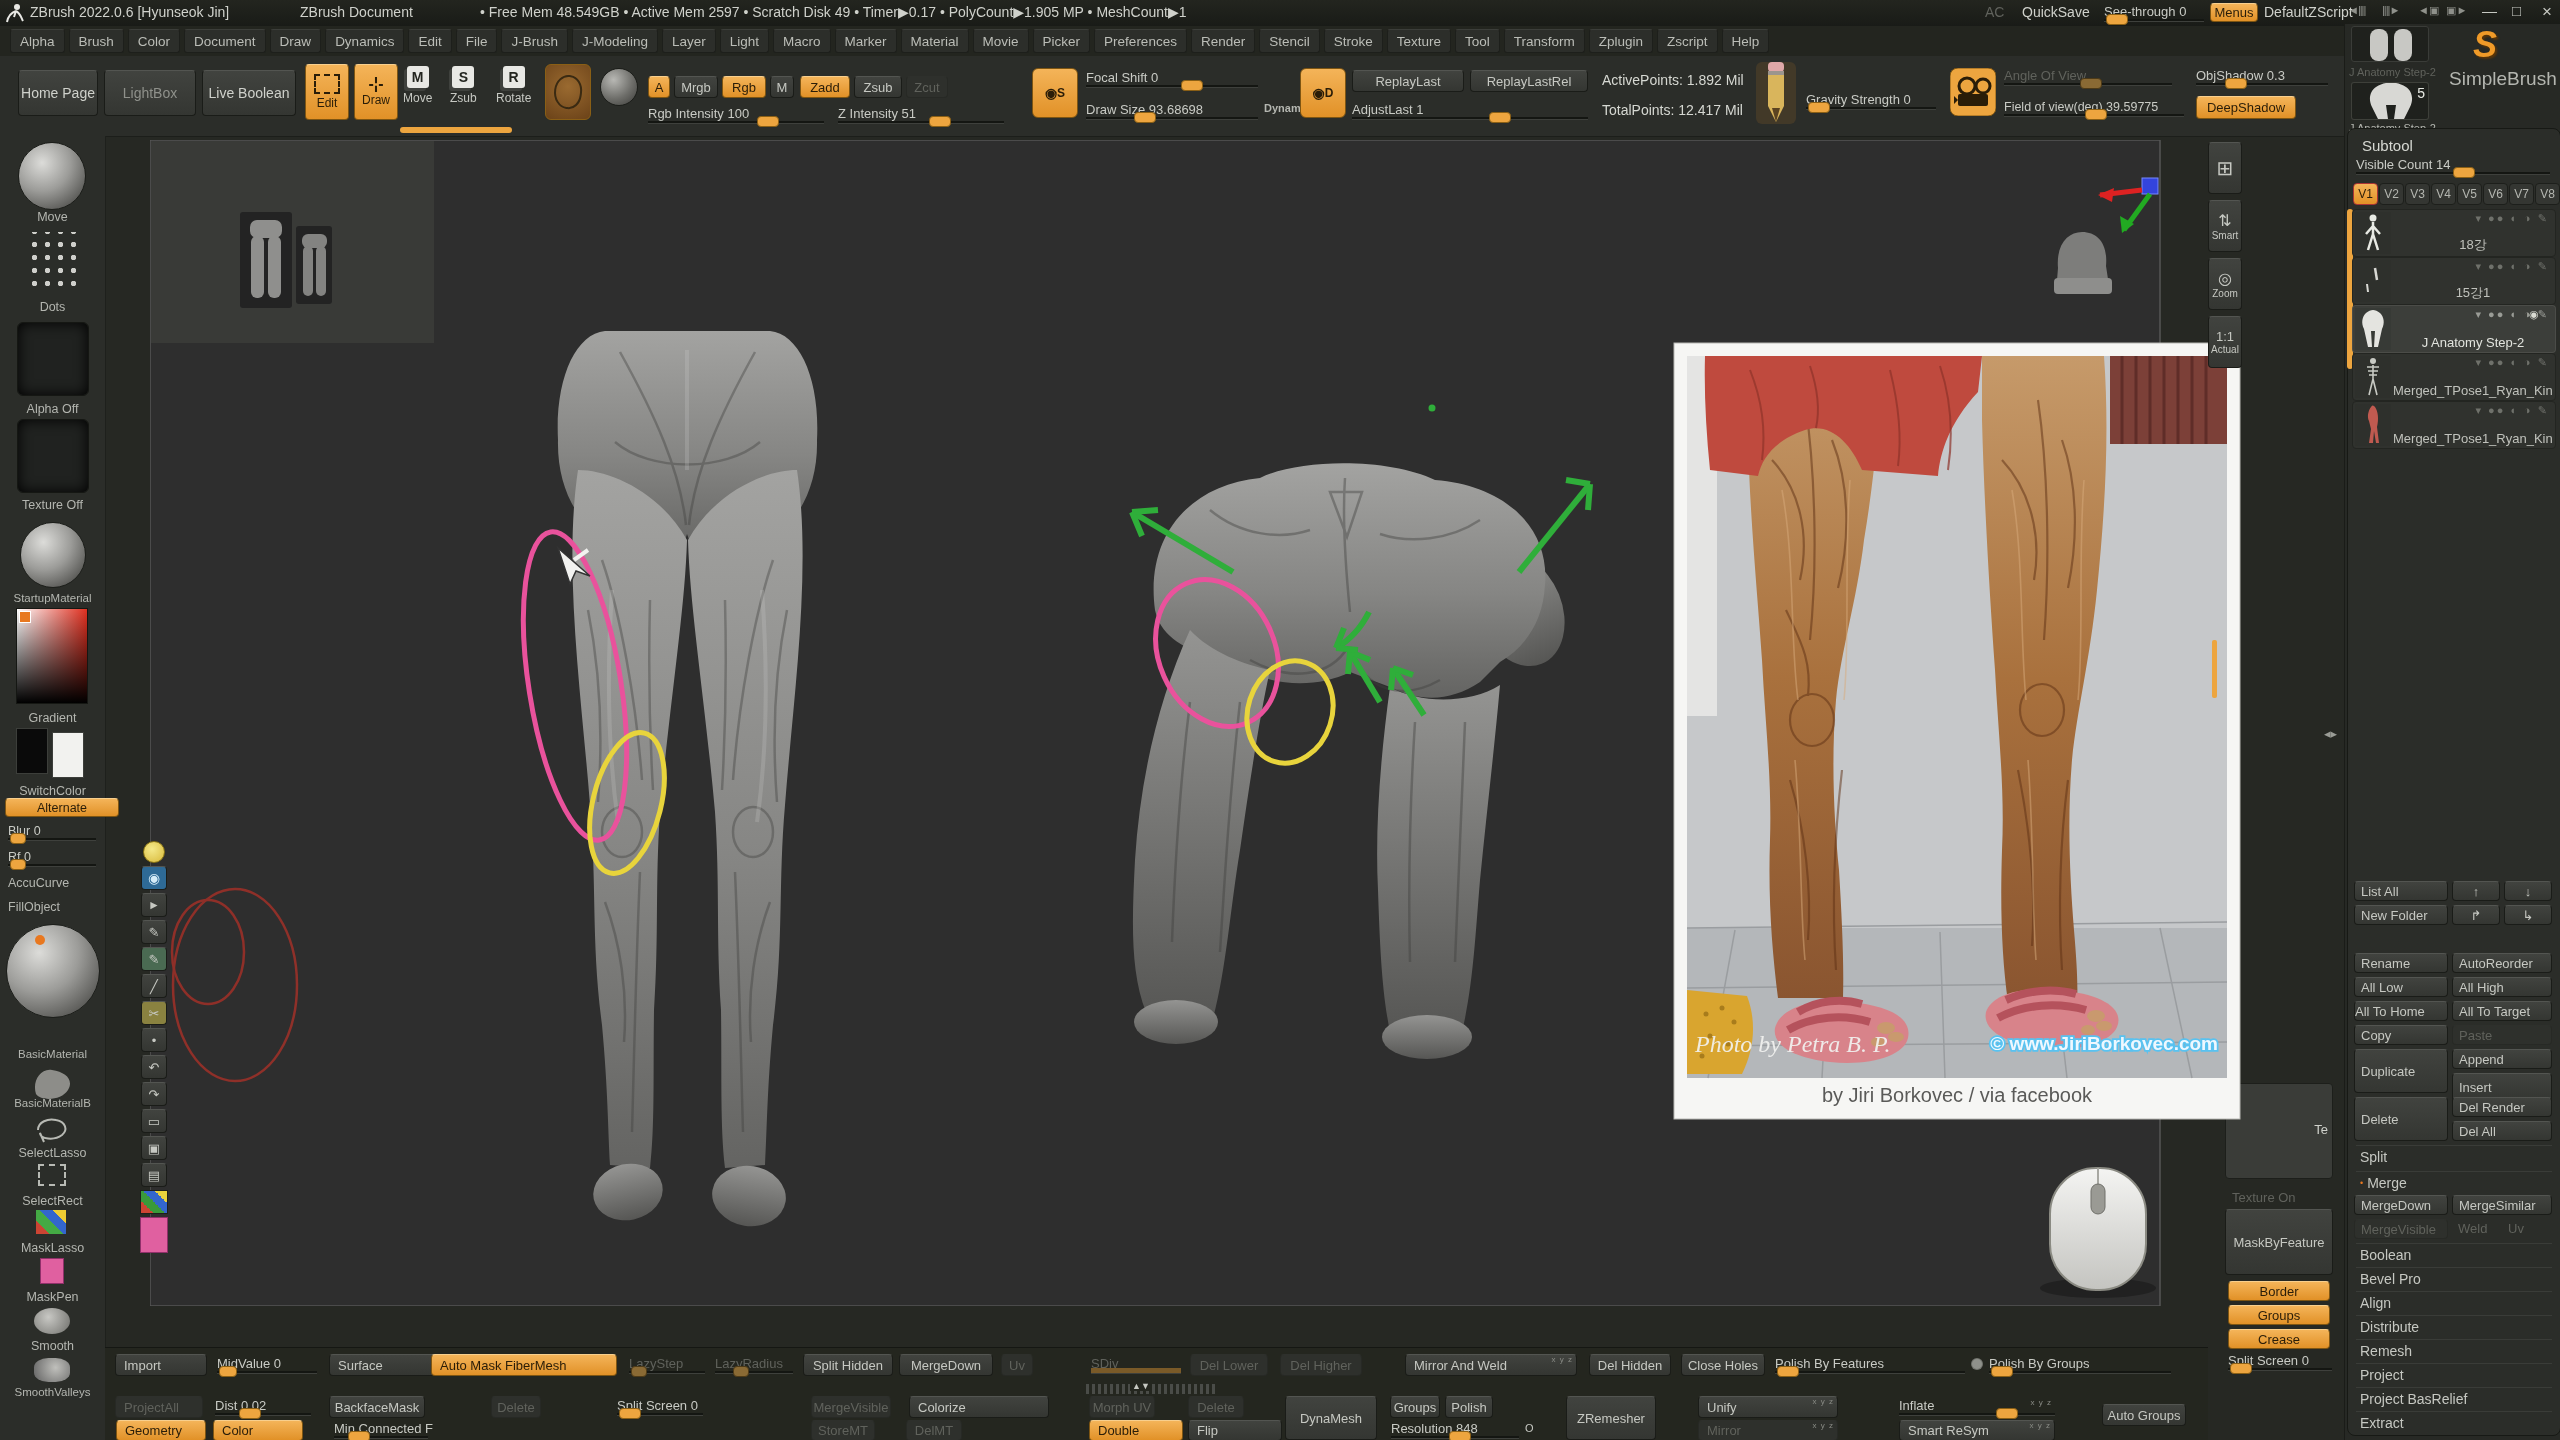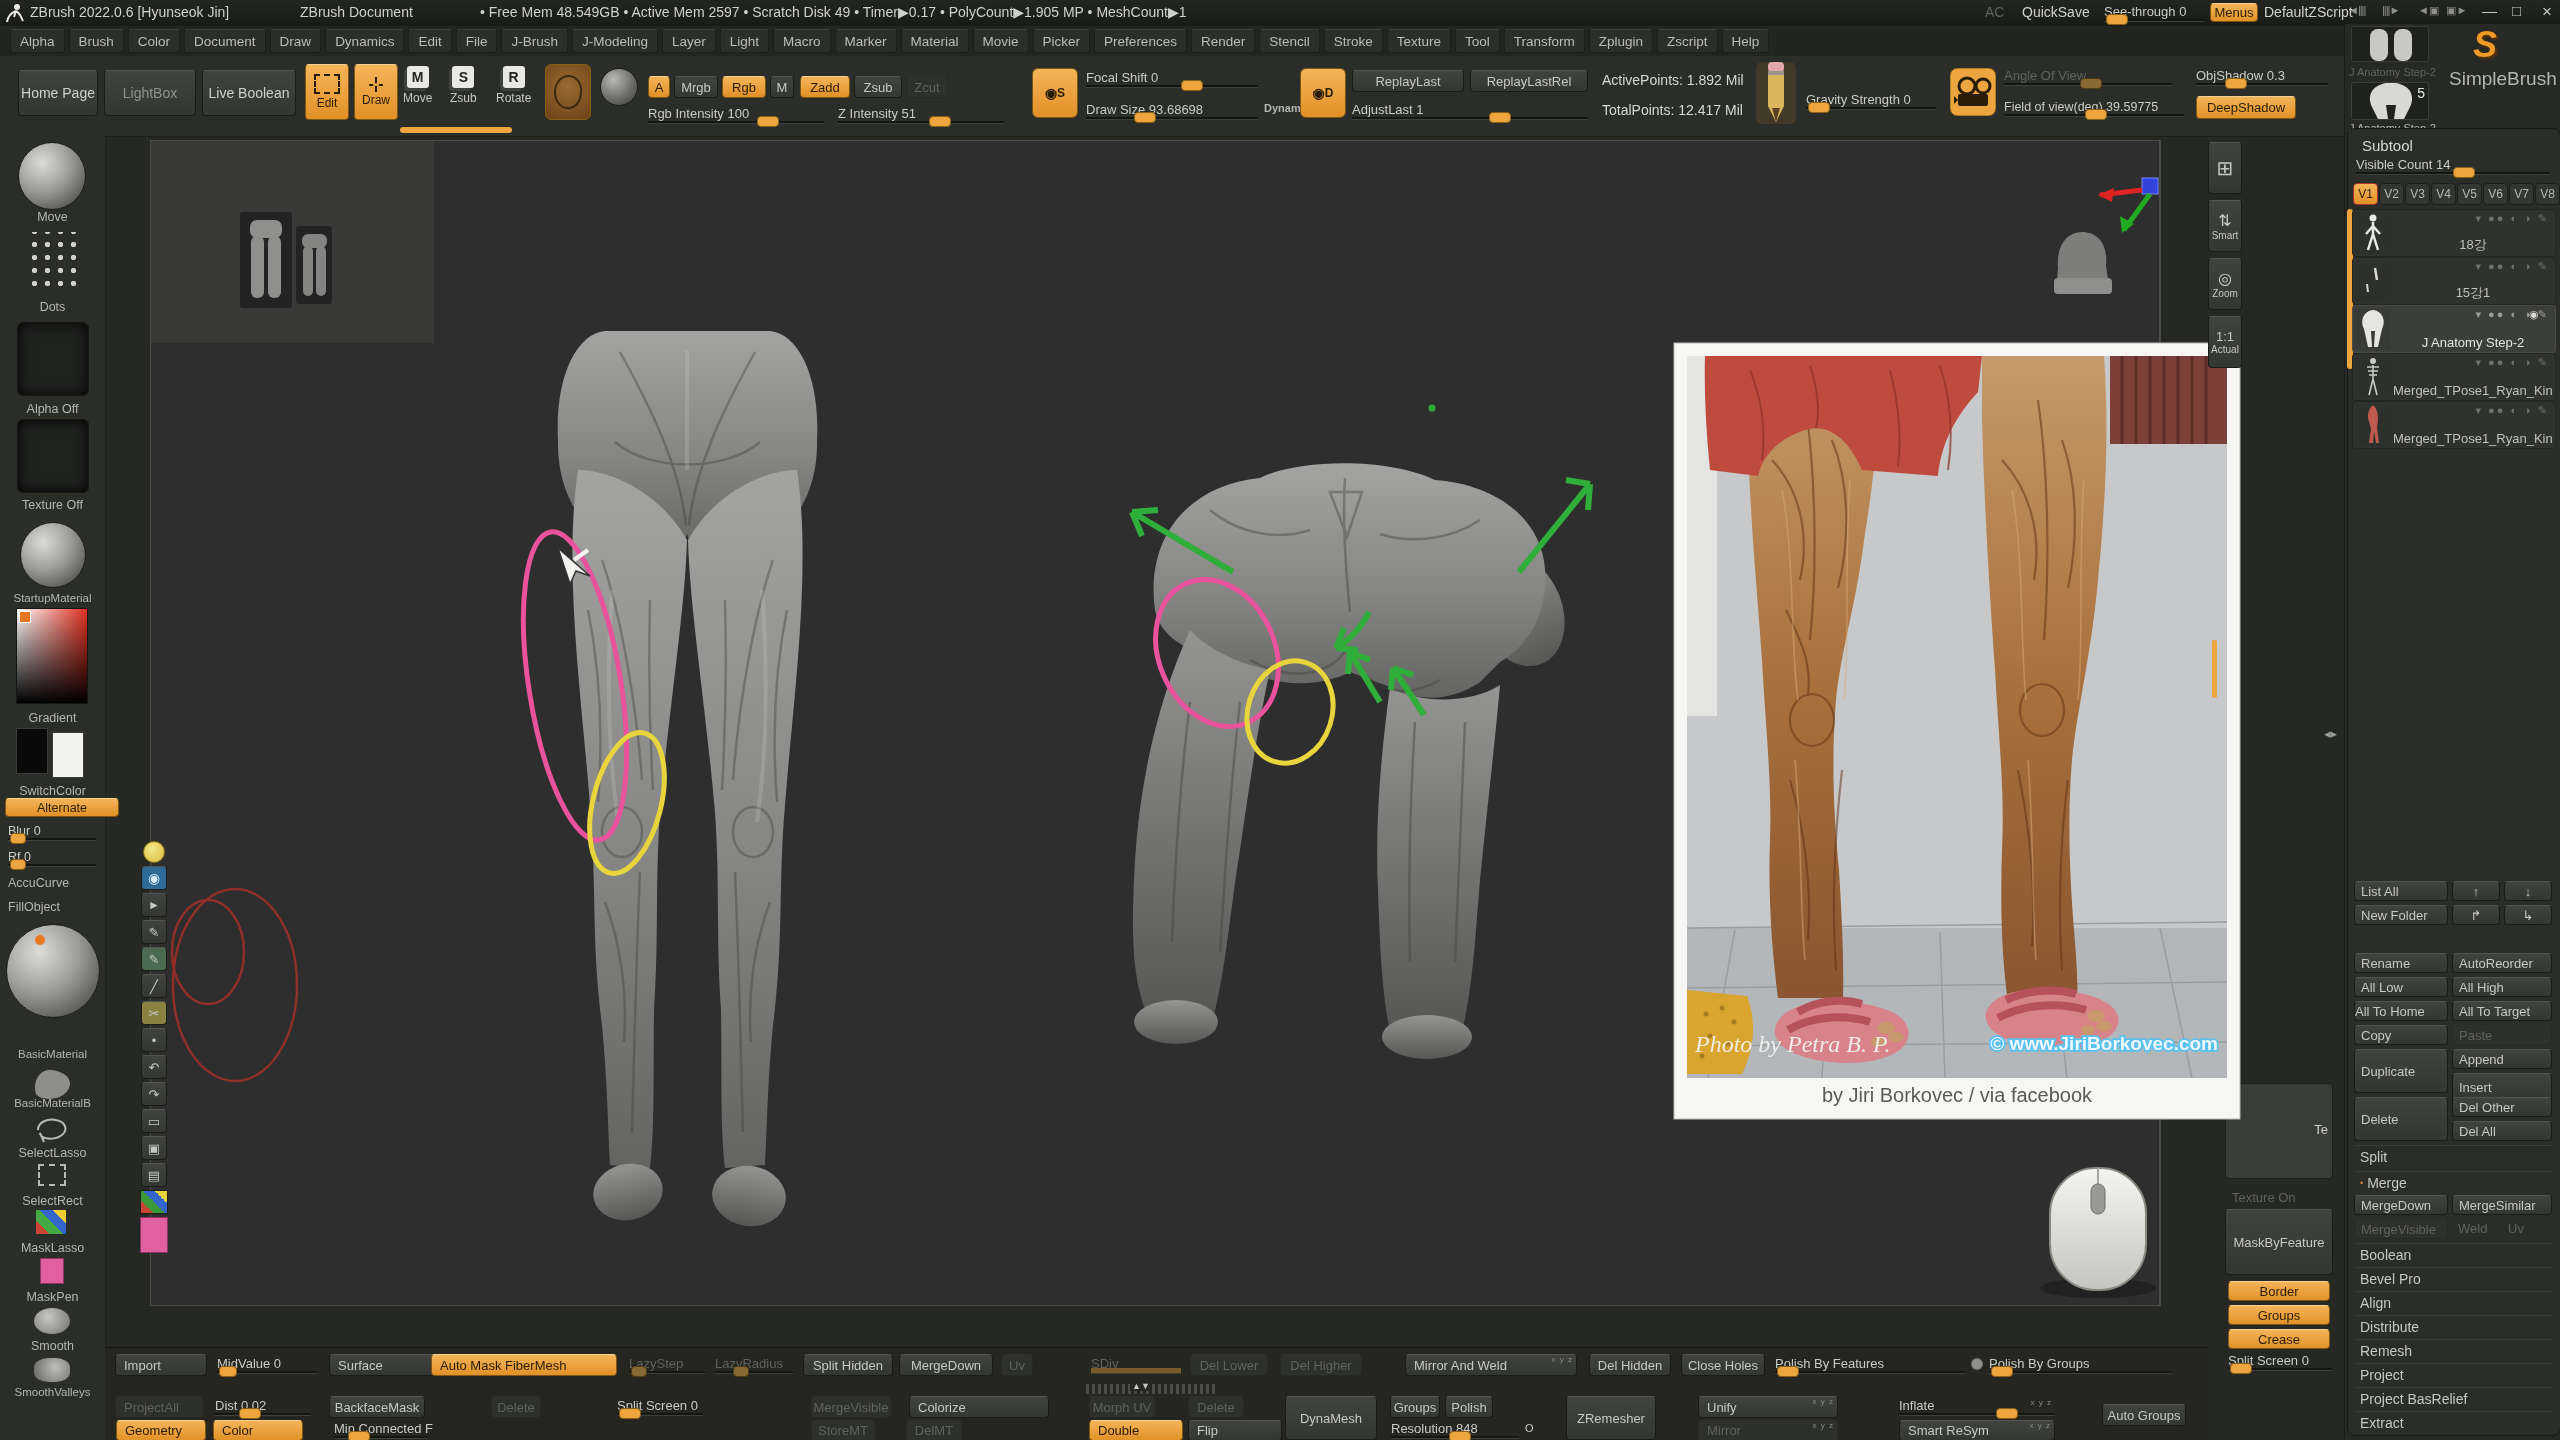--- a/index.html
+++ b/index.html
@@ -743,21 +743,21 @@
       <div class="btn" style="left:104px;top:920px;width:100px;height:20px;justify-content:flex-start;padding-left:6px">
           <span>Append</span>
         </div>
       <div class="btn" style="left:104px;top:944px;width:100px;height:28px;justify-content:flex-start;padding-left:6px">
           <span>Insert</span>
         </div>
       <div class="btn" style="left:6px;top:968px;width:94px;height:44px;justify-content:flex-start;padding-left:6px">
           <span>Delete</span>
         </div>
       <div class="btn" style="left:104px;top:968px;width:100px;height:20px;justify-content:flex-start;padding-left:6px">
-          <span>Del Other</span>
+          <span>Del Render</span>
         </div>
       <div class="btn" style="left:104px;top:992px;width:100px;height:20px;justify-content:flex-start;padding-left:6px">
           <span>Del All</span>
         </div>
 
       <div class="row" style="top:1016px">
           <span>Split</span>
         </div>
       <div class="row" style="top:1042px">
           <span style="color:#e87820;margin-right:4px;font-size:9px">•</span>

